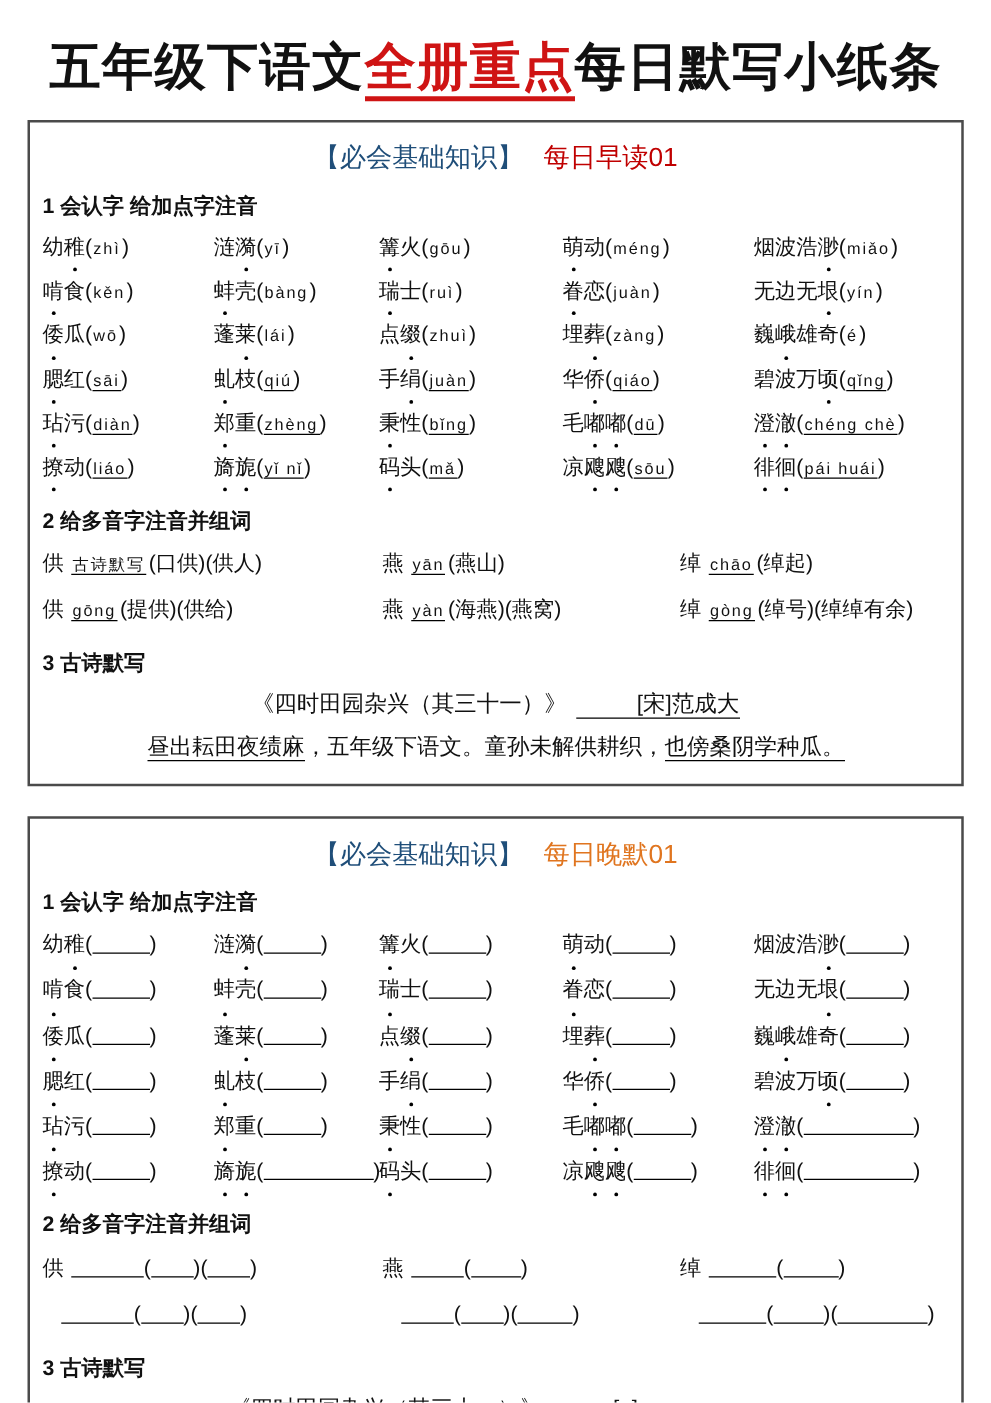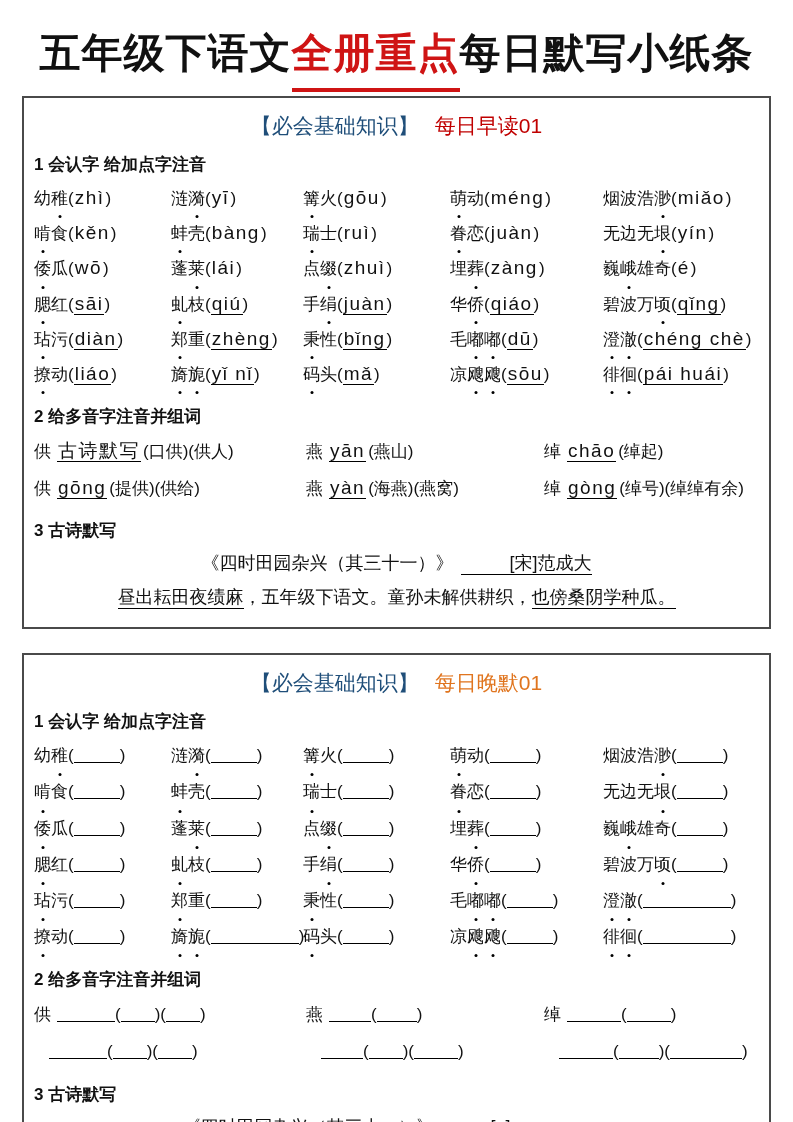--- a/index.html
+++ b/index.html
@@ -5,40 +5,40 @@
   html,body { margin:0; padding:0; }
   body {
     width:793px; height:1122px; background:#ffffff; color:#111;
     font-family:"Liberation Sans","DejaVu Sans",sans-serif;
     overflow:hidden;
   }
   .title {
     text-align:center; font-size:41px; font-weight:900;
     margin:26px 10px 15px; letter-spacing:1px; white-space:nowrap;
   }
-  .title .hl { padding-bottom:12px; border-bottom:4px solid; }
+  .title .hl { padding-bottom:1px; border-bottom:4px solid; }
   .box {
     margin:0 22px 24px 22px; border:2px solid #4a4a4a;
     padding:6px 8px 12px 8px; background:#fff;
   }
   .sec-header { text-align:center; font-size:21px; font-weight:normal; margin-top:8px; white-space:nowrap; }
   .sec-header .right { margin-left:16px; }
   .part-label { font-size:17px; font-weight:600; margin:13px 0 5px 2px; }
   .word-grid {
     display:grid; grid-template-columns:137px 132px 147px 153px 1fr;
     font-size:17px; margin-left:2px;
   }
   .word-grid .word { line-height:34.2px; white-space:nowrap; }
   .blanks .word-grid .word { line-height:36.2px; }
   .zi { position:relative; display:inline-block; font-weight:500; }
   .zi.dot::after {
     content:""; position:absolute; bottom:-2px; left:50%;
     transform:translateX(-50%); width:3px; height:3px; border-radius:50%; background:#000;
   }
-  .py { font-size:19px; letter-spacing:1.5px; padding:0 1px; }
+  .py { font-size:13px; letter-spacing:1.5px; padding:0 1px; }
   .py.ans { border-bottom:1.6px solid #000; }
   .blank { display:inline-block; border-bottom:1.6px solid #000; height:13px; vertical-align:-2px; }
   .bw1 { width:46px; } .bw2 { width:88px; }
   .multi-grid { display:grid; grid-template-columns:272px 238px 1fr; font-size:17px; margin-left:2px; }
   .multi-grid .cell { line-height:35.5px; white-space:nowrap; }
   .blanks .multi-grid .cell { line-height:37px; }
   .cell.indent { padding-left:15px; }
   .mchar { margin-right:6px; font-weight:500; }
   .mpy { margin-right:2px; }
   .mword { font-weight:500; }

